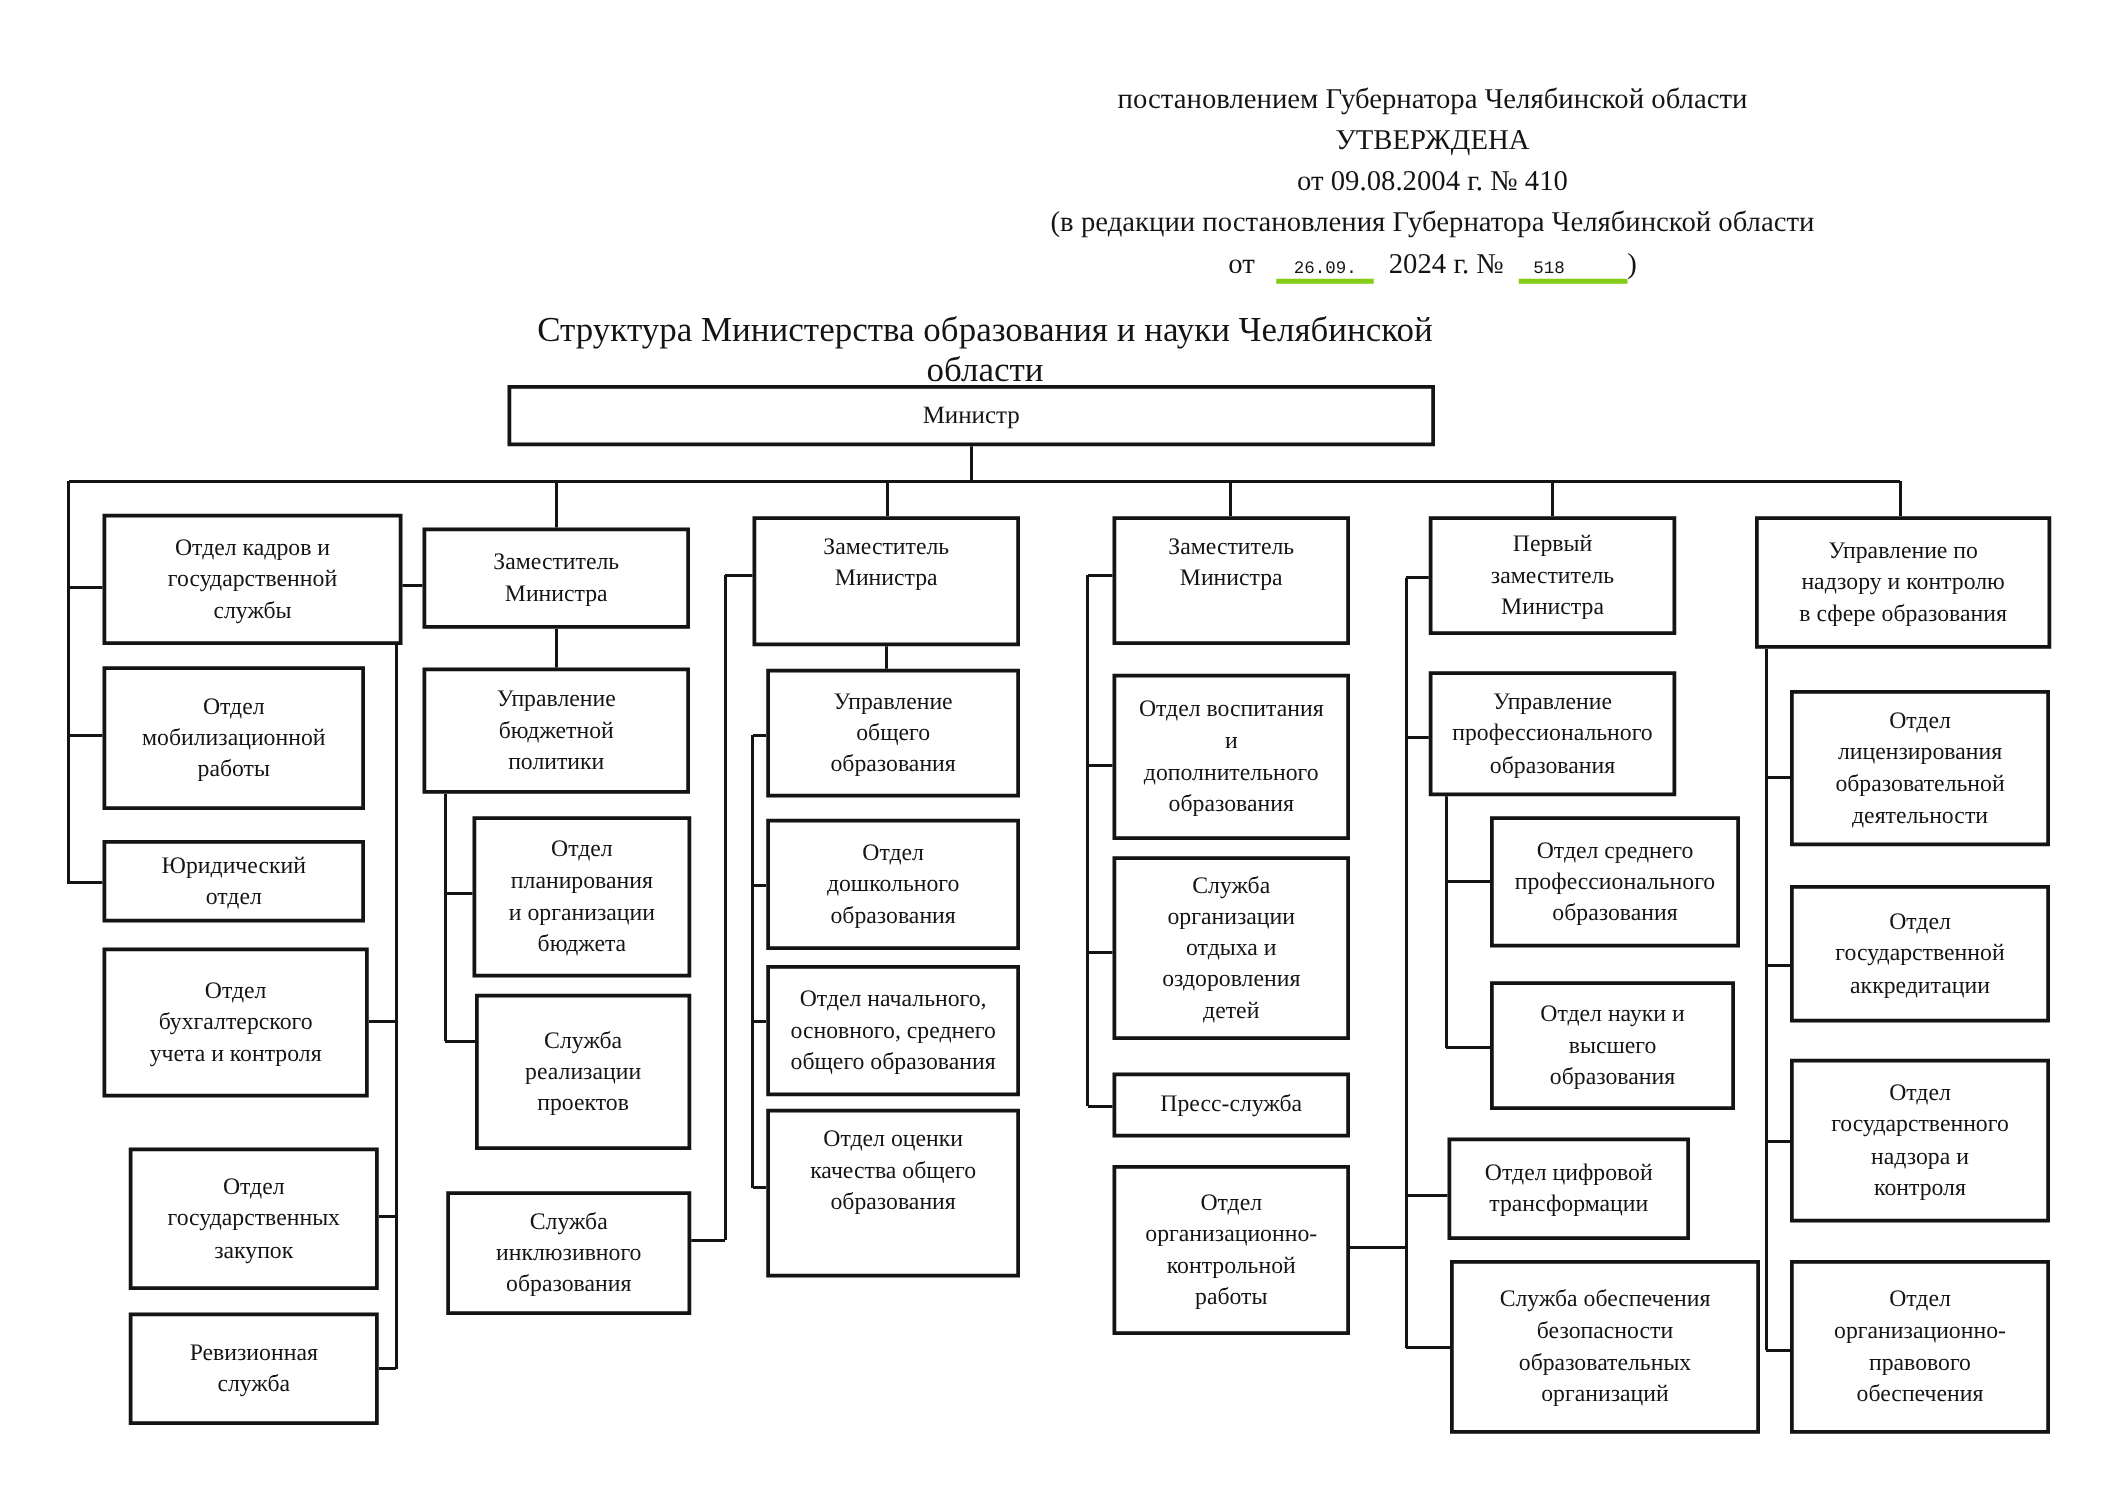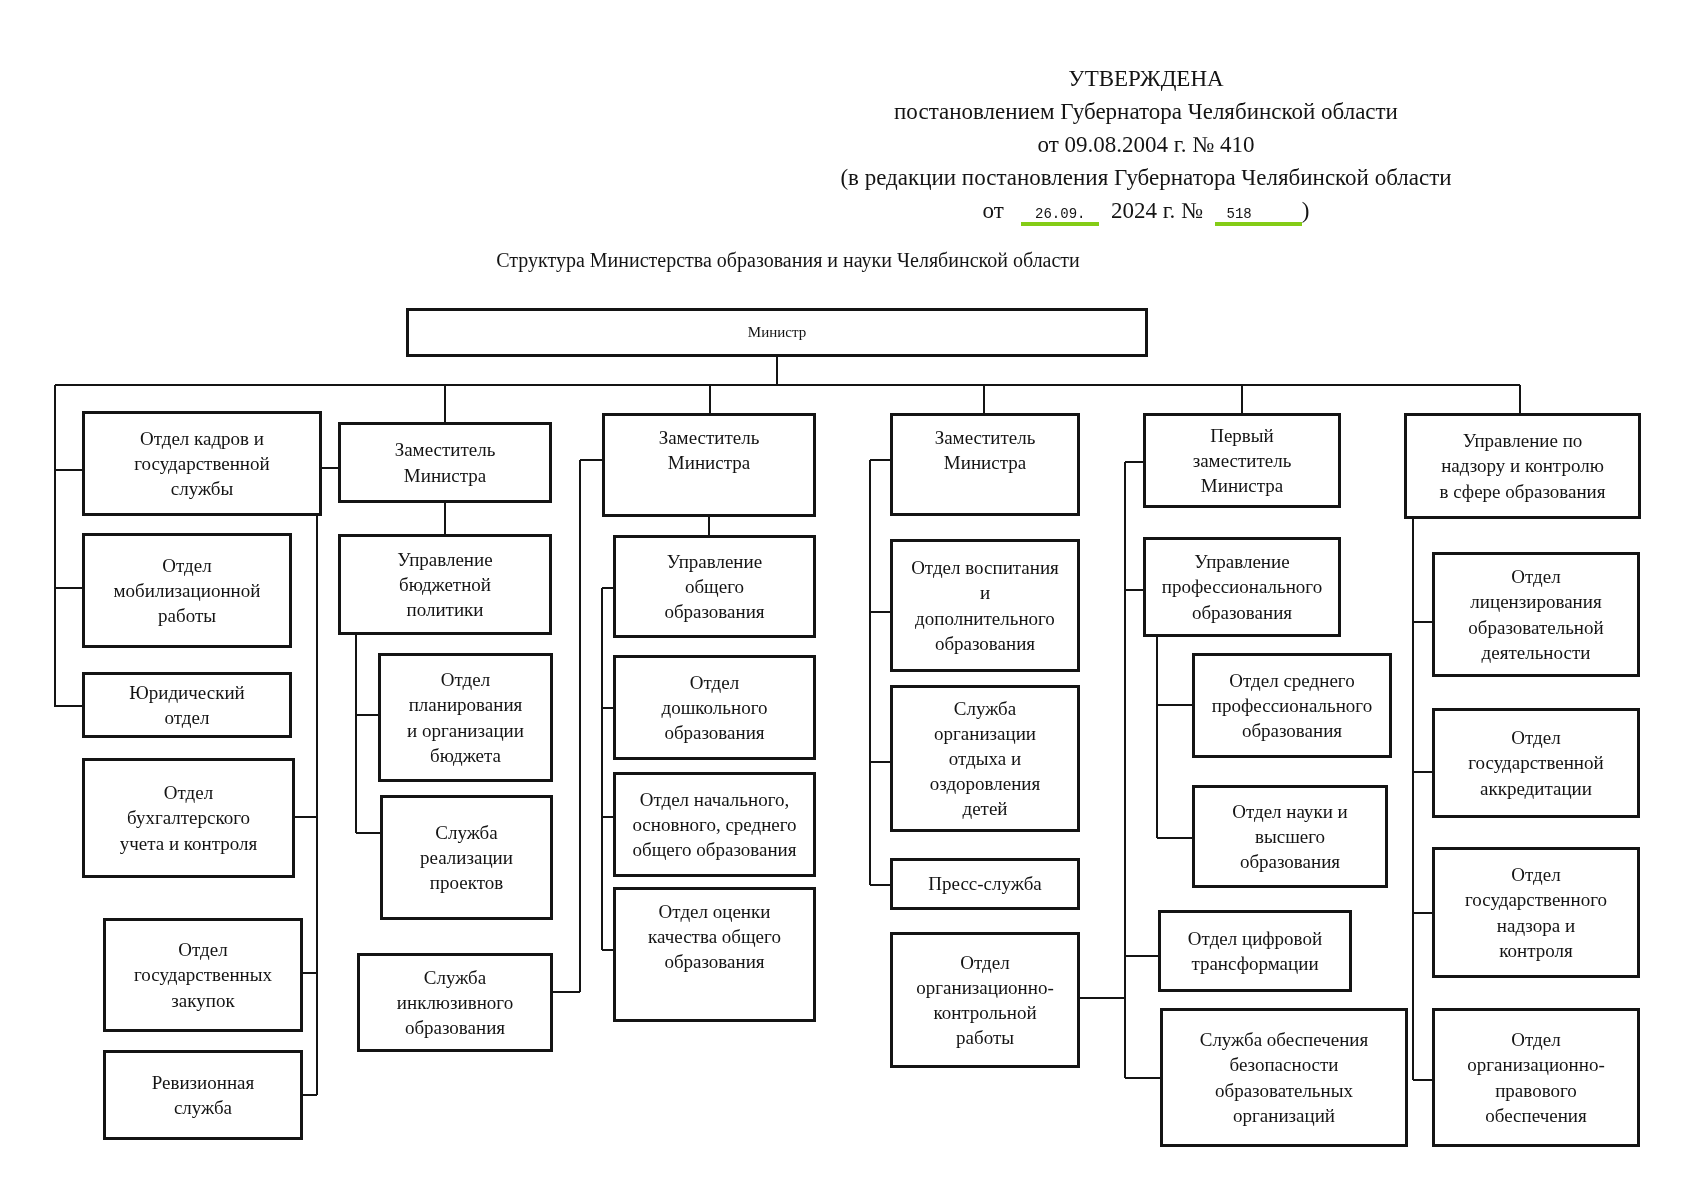--- a/index.html
+++ b/index.html
@@ -24,48 +24,48 @@
     font-family: "Liberation Mono", "DejaVu Sans Mono", monospace;
     font-size: 14px;
     border-bottom: 4px solid #84cc16;
     padding: 0 14px;
   }
   .fill-number { padding: 0 50px 0 12px; }
   #diagram-title {
     position: absolute;
     left: 398px; top: 249px; width: 780px;
     text-align: center;
-    font-size: 20px;
+    font-size: 28px;
   }
   svg.wires { position: absolute; left: 0; top: 0; }
   .box {
     position: absolute;
     box-sizing: border-box;
     border: 3px solid #141414;
     background: #ffffff;
     display: flex;
     align-items: center;
     justify-content: center;
     text-align: center;
     white-space: pre-line;
     font-size: 19px;
     line-height: 1.32;
     padding: 2px 4px;
   }
   .box.va-top { align-items: flex-start; padding-top: 9px; }
-  #minister-box { font-size: 15px; }
+  #minister-box { font-size: 20px; }
 </style>
 </head>
 <body>
 
 <div id="page">
 
   <div id="approval">
+    <div>постановлением Губернатора Челябинской области</div>
     <div>УТВЕРЖДЕНА</div>
-    <div>постановлением Губернатора Челябинской области</div>
     <div>от 09.08.2004 г. № 410</div>
     <div>(в редакции постановления Губернатора Челябинской области</div>
     <div>
       <span>от</span>&nbsp;&nbsp;
       <span class="fill-mono">26.09.</span>&nbsp;
       <span>2024 г. №</span>&nbsp;
       <span class="fill-mono fill-number">518</span><span>)</span>
     </div>
   </div>
 

